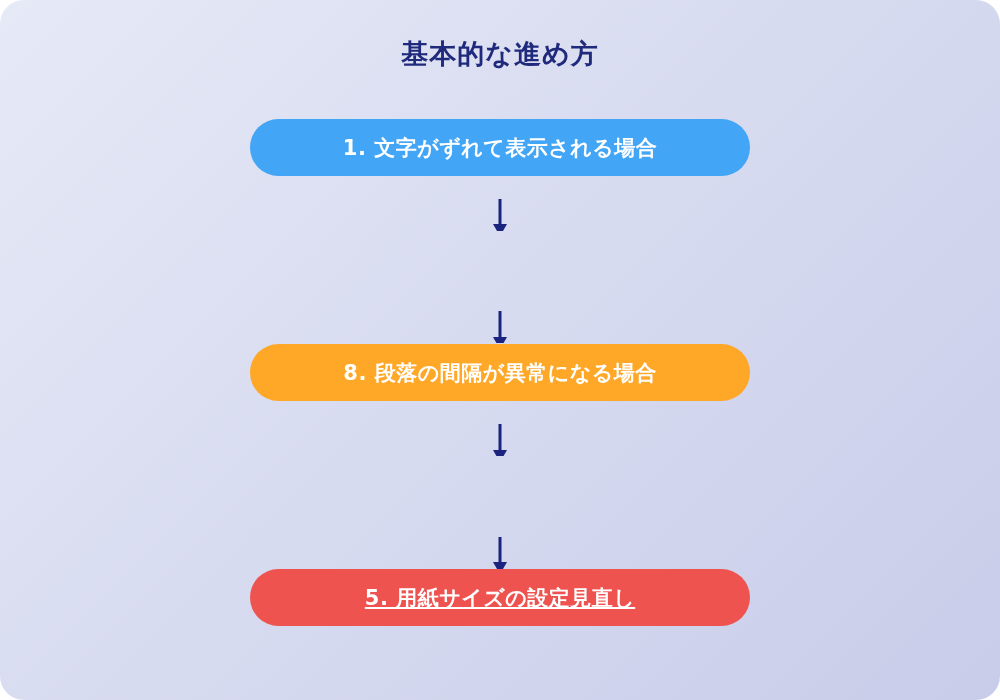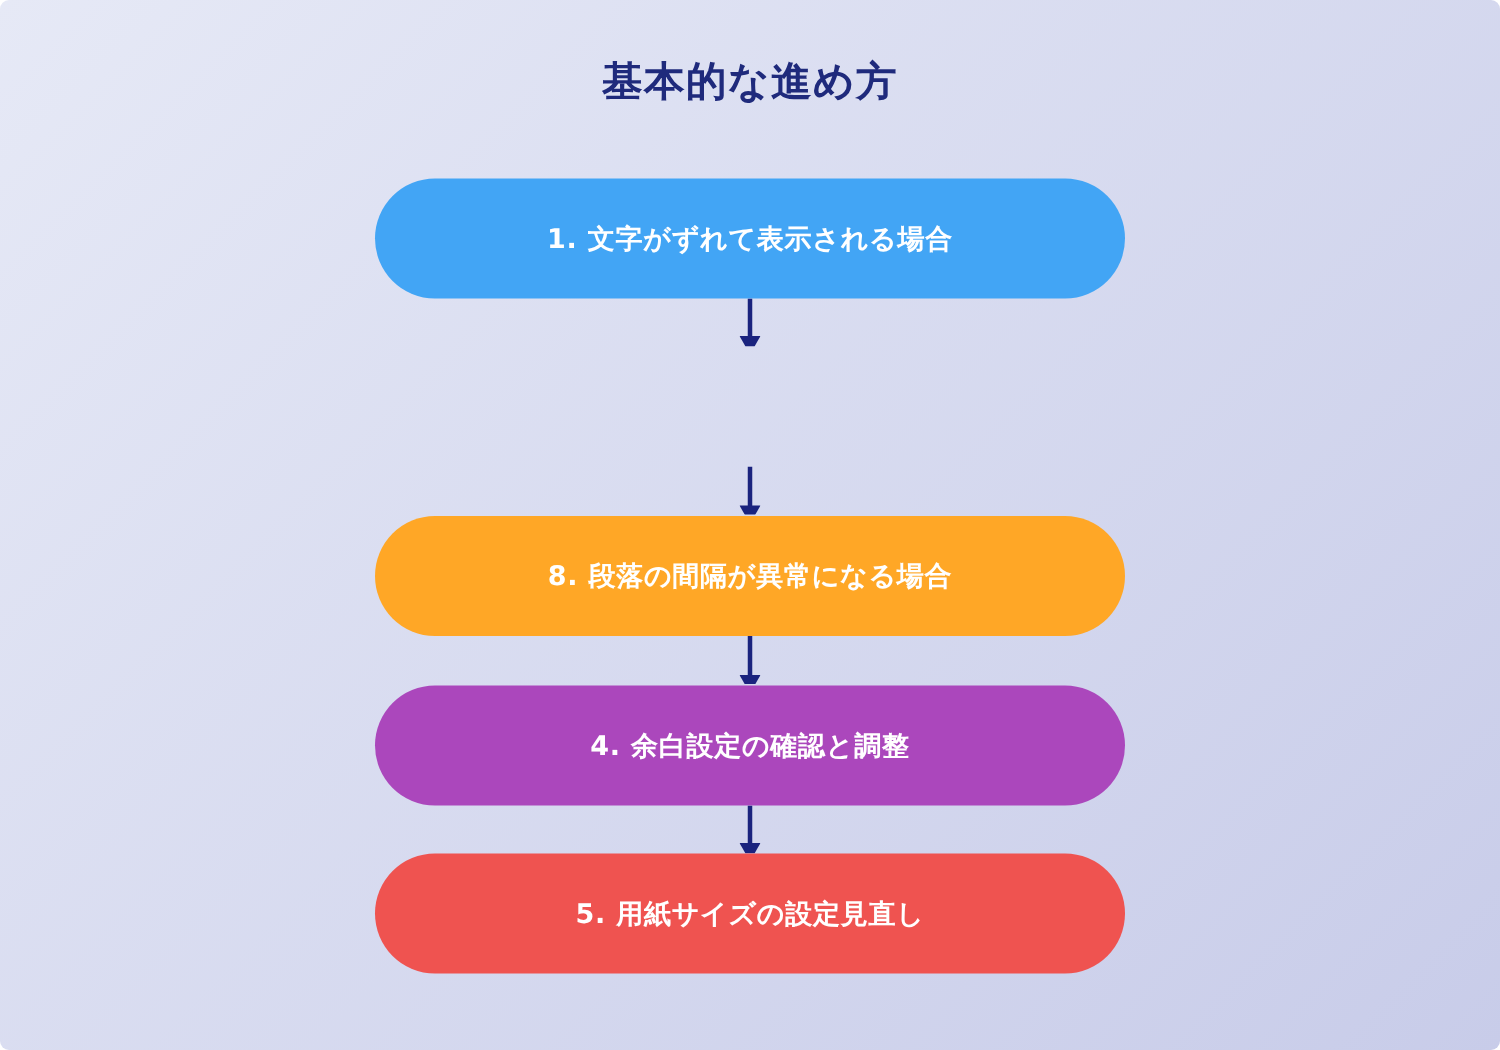--- a/index.html
+++ b/index.html
@@ -1,29 +1,29 @@
 <!DOCTYPE html>
 <html><head>
 <meta charset="utf-8">
 <style>
   html, body { margin:0; padding:0; background:#ffffff; }
   body { width:1000px; height:700px; overflow:hidden; font-family:"DejaVu Sans", sans-serif; }
   .canvas {
     position:absolute; left:0; top:0; width:1000px; height:700px;
-    border-radius:6px;
+    border-radius:24px;
     background: linear-gradient(135deg, #e6e9f6 0%, #c8cce9 100%);
   }
   .title {
     position:absolute; left:0; top:36px; width:1000px; text-align:center;
     font-size:27px; font-weight:bold; color:#1f2a7c; letter-spacing:1px;
   }
   .step {
-    position:absolute; left:250px; width:500px; height:80px; border-radius:40px;
+    position:absolute; left:250px; width:500px; height:57px; border-radius:40px;
     display:flex; align-items:center; justify-content:center;
-    color:#ffffff; font-weight:bold; font-size:18px; letter-spacing:0.5px;
+    color:#ffffff; font-weight:bold; font-size:21px; letter-spacing:0.5px;
   }
   .arrow { position:absolute; left:493px; width:14px; height:32px; }
 </style>
 </head>
 <body>
 
 <div class="canvas">
   <div class="title">基本的な進め方</div>
 
   <div class="step" style="top:119px;background:#42a5f5;">
@@ -40,24 +40,21 @@
   </svg>
 
   <div class="step" style="top:344px;background:#ffa726;">
     <span>8. 段落の間隔が異常になる場合</span>
   </div>
   <svg class="arrow" style="top:424px;" viewBox="0 0 14 32">
     <rect x="5.5" y="0" width="3" height="27" fill="#1a237e"></rect>
     <polygon points="0,26 14,26 10,33 4,33" fill="#1a237e"></polygon>
   </svg>
 
-  <div class="step" style="top:457px;background:#ab47bc;">
-    <span>4. 余白設定の確認と調整</span>
-  </div>
   <svg class="arrow" style="top:537px;" viewBox="0 0 14 32">
     <rect x="5.5" y="0" width="3" height="26" fill="#1a237e"></rect>
     <polygon points="0,25 14,25 10,32 4,32" fill="#1a237e"></polygon>
   </svg>
 
-  <div class="step" style="top:569px;background:#ef5350;">
+  <div class="step" style="top:569px;background:#ef5350;text-decoration:underline;">
     <span>5. 用紙サイズの設定見直し</span>
   </div>
 </div>
 
 </body></html>

